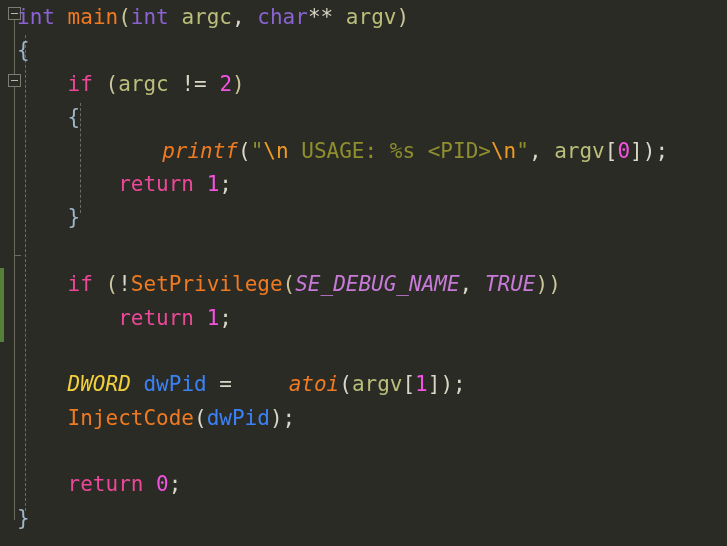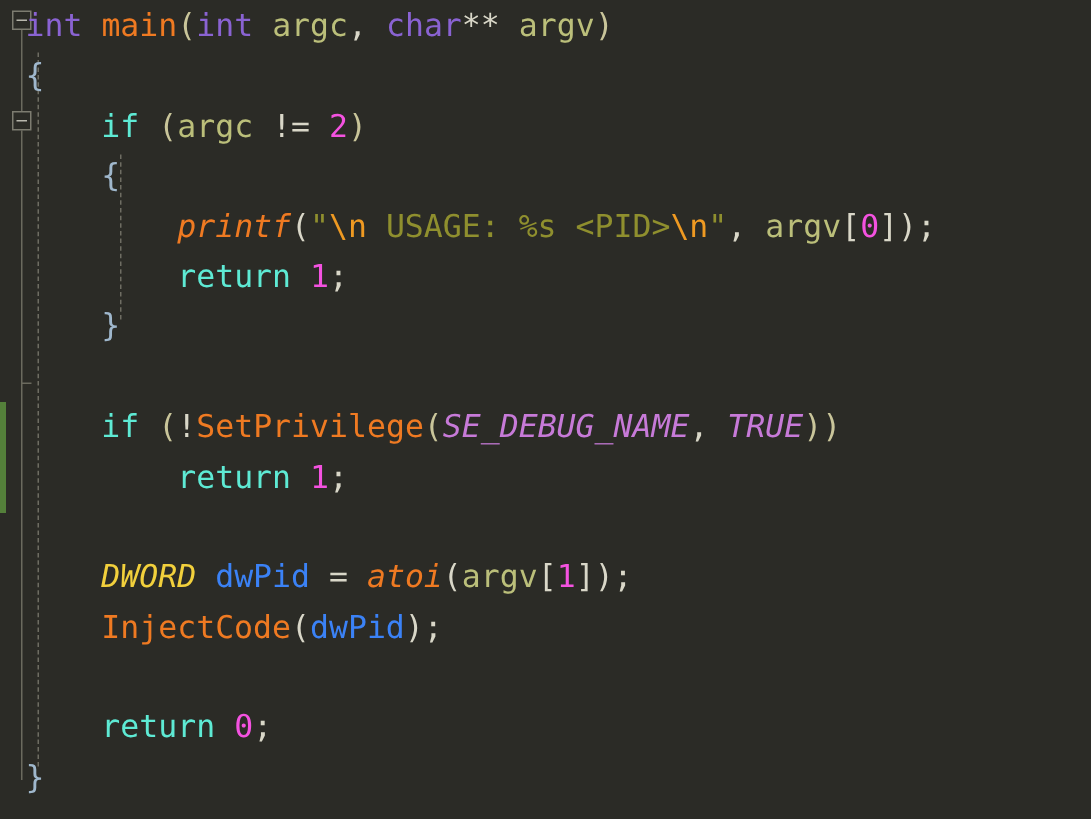--- a/index.html
+++ b/index.html
@@ -79,23 +79,23 @@
     white-space: pre;
     letter-spacing: 0px;
   }
   .line {
     height: 33.4px;
     white-space: pre;
   }
 
   
   .kw        { color: #8a63d2; }            
-  .kw2       { color: #5eead4; }            
+  .kw2       { color: #ec4899; }            
   .fn        { color: #ef7a22; }            
-  .fn-i      { color: #ef7a22; font-style: italic; }
+  .fn-i      { color: #ef7a22; font-style: italic; margin-left: 44px; }
   .ident     { color: #bbbf7a; }            
   .ident2    { color: #3b82f6; }            
   .punct     { color: #d9d7c8; }            
   .paren     { color: #d9d7c8; }
   .paren-y   { color: #c9c59a; }
   .num       { color: #f452e0; }            
   .str       { color: #8f8f2e; }            
   .esc       { color: #ef9a22; }            
   .macro     { color: #c77ad8; font-style: italic; }  
   .type-i    { color: #f2d03c; font-style: italic; text-align: right; }  

